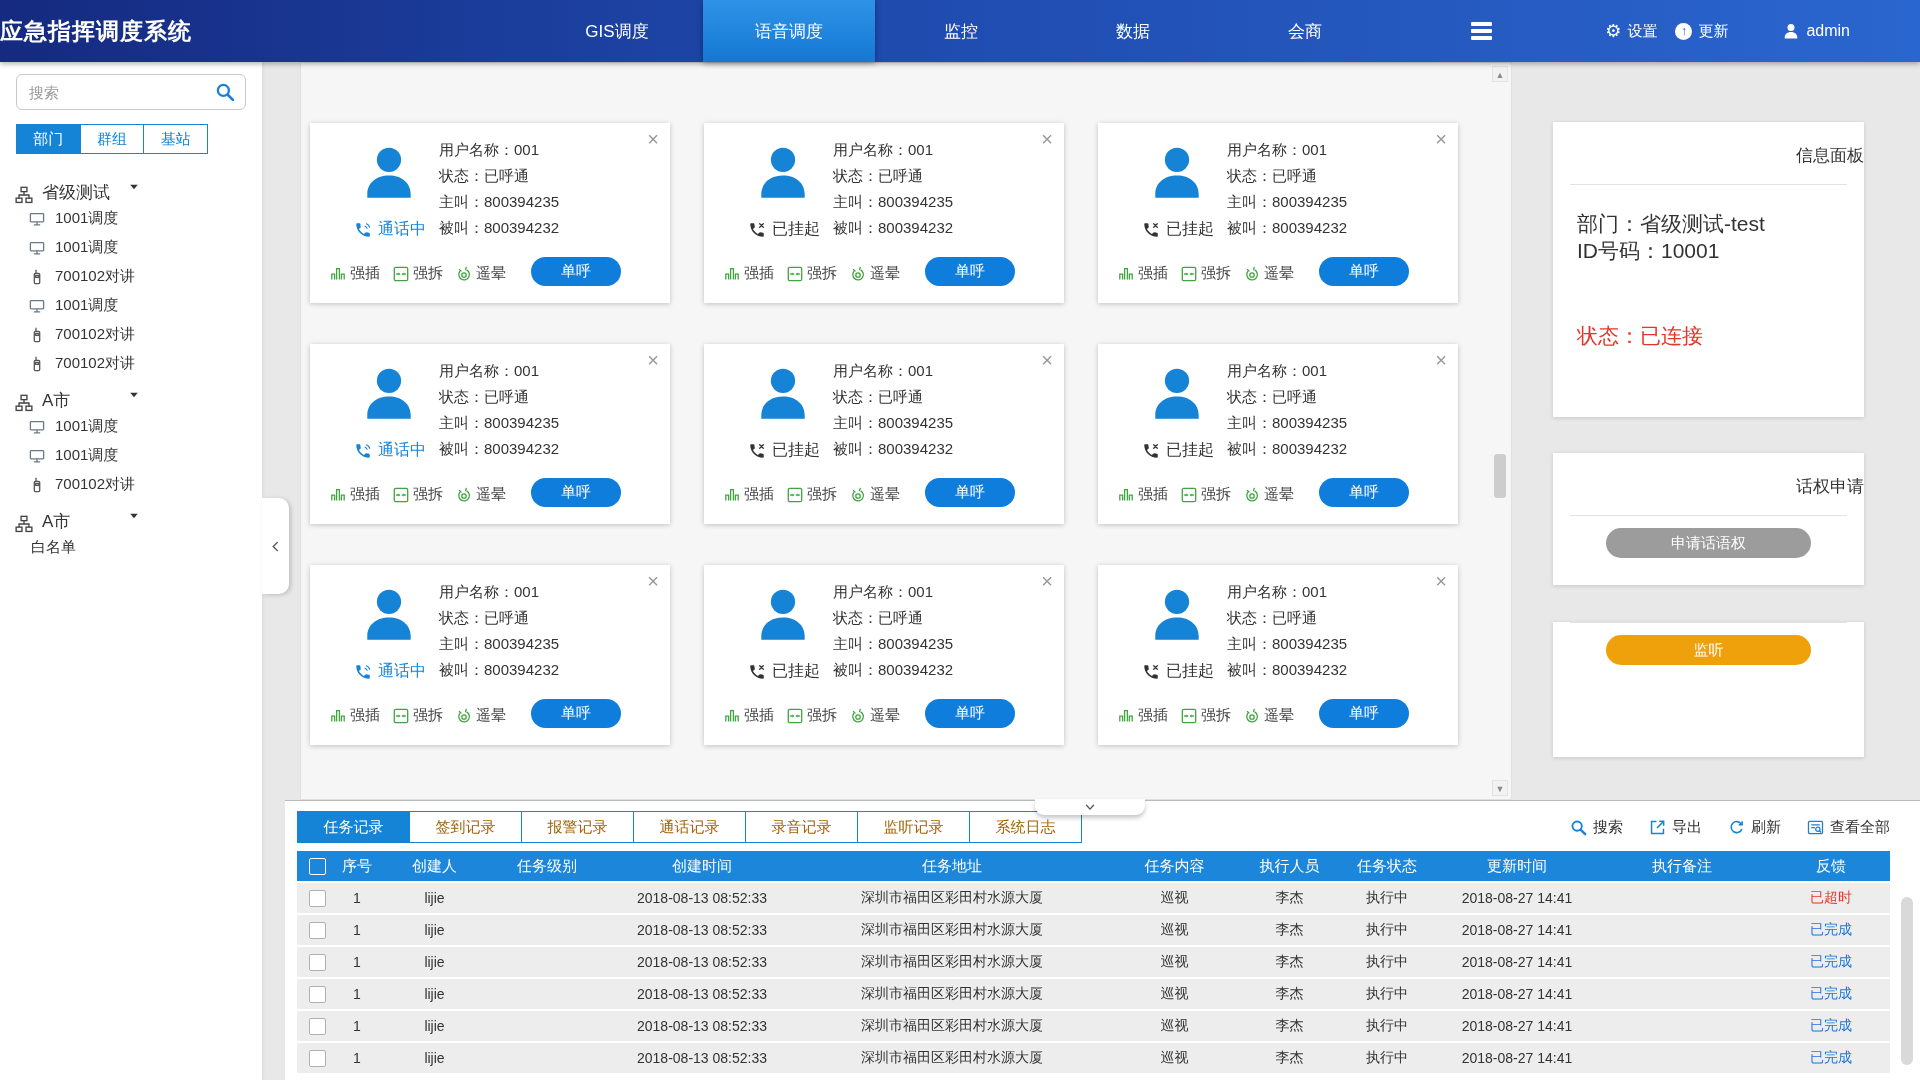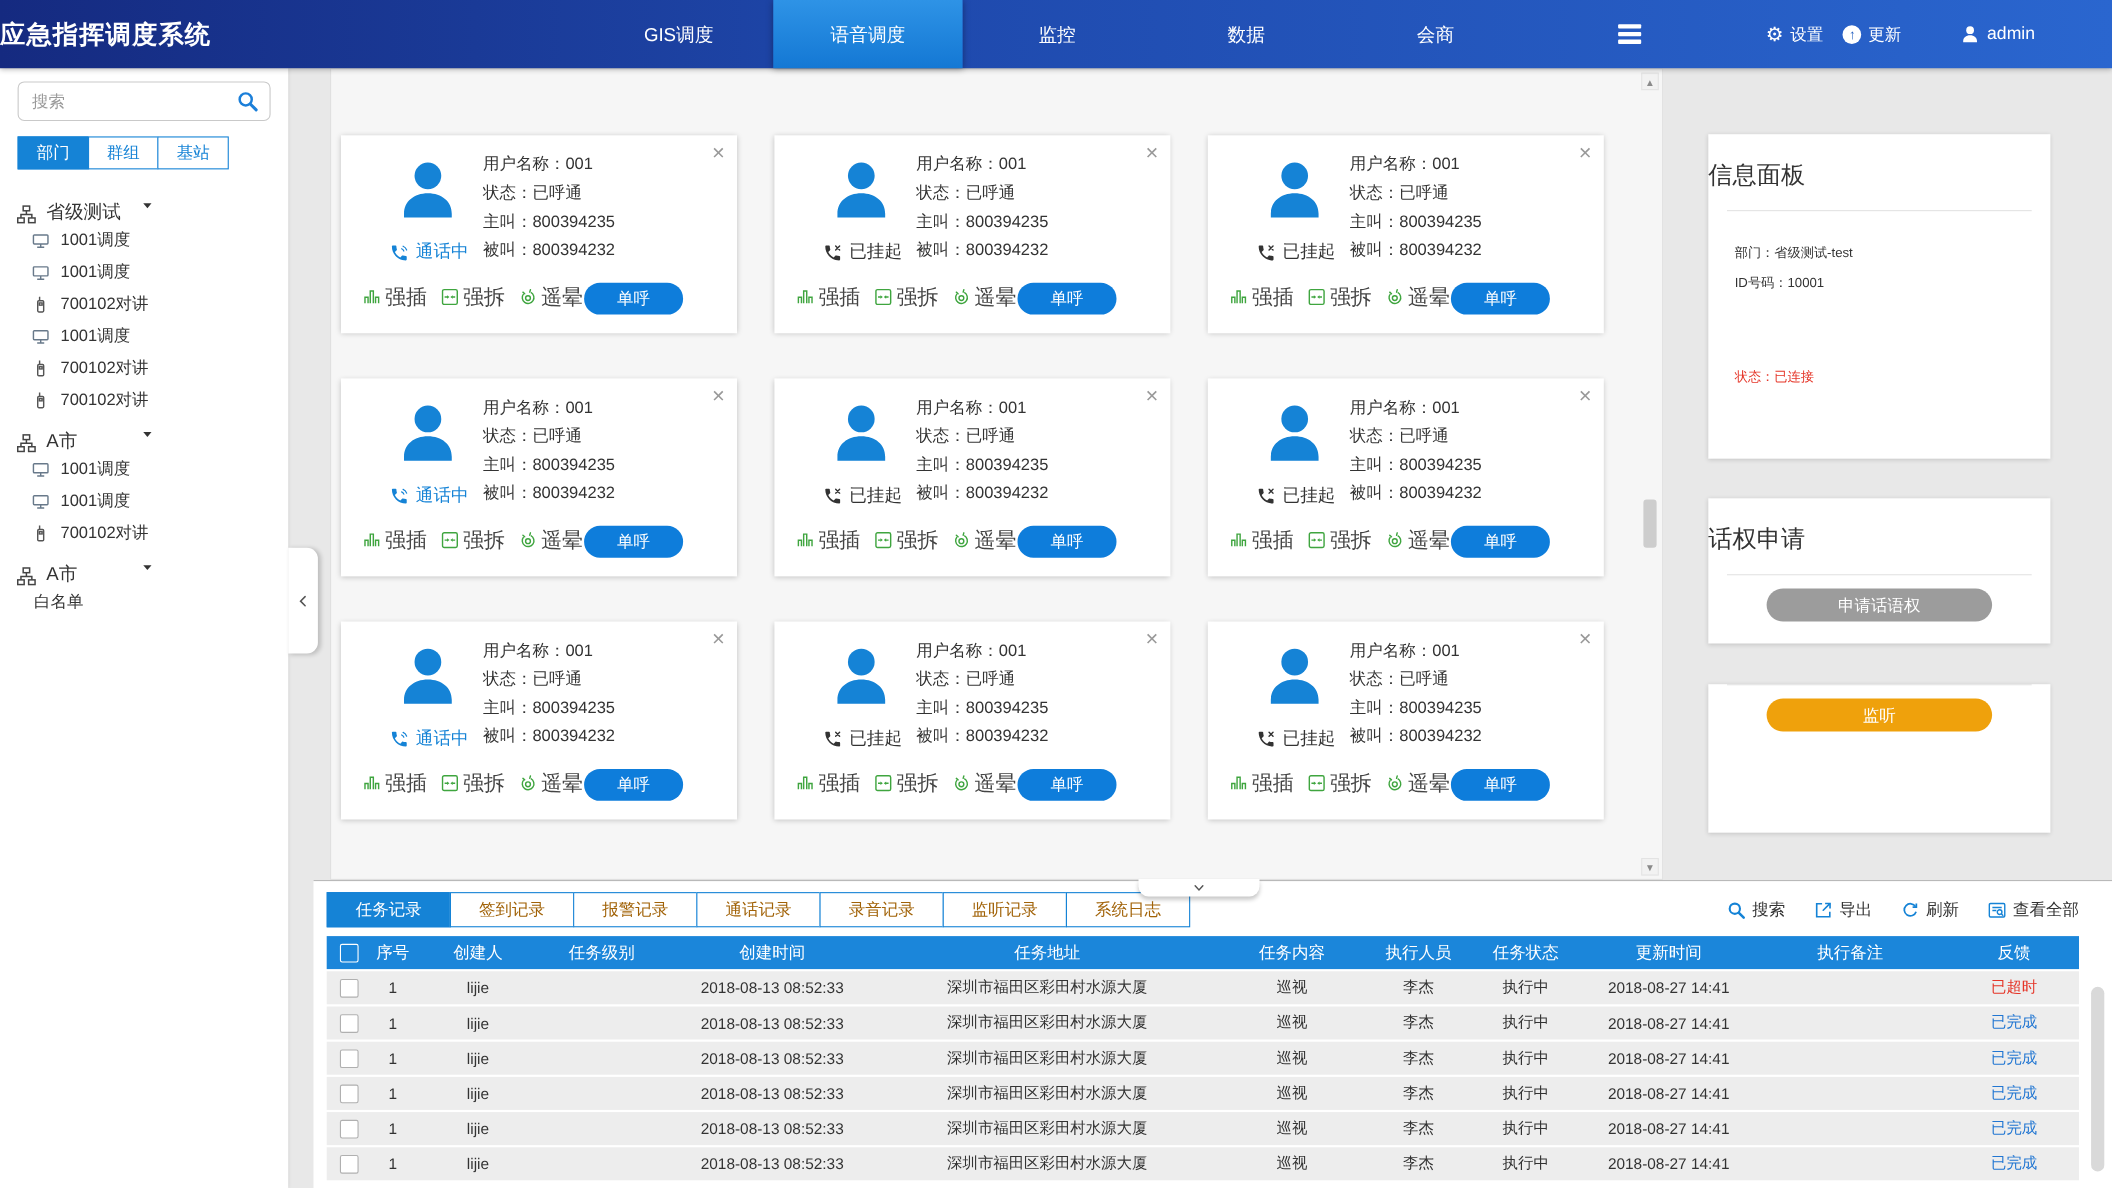--- a/index.html
+++ b/index.html
@@ -57,21 +57,21 @@
   .card .close{position:absolute;top:4px;right:11px;font-size:20px;color:#999;cursor:pointer;line-height:1.2}
   .card .avatar{position:absolute;left:48px;top:18px;width:62px;height:62px}
   .status{position:absolute;left:24px;top:96px;width:112px;display:flex;align-items:center;gap:6px;
     font-size:16px;justify-content:center}
   .status .ic{width:18px;height:18px}
   .status.talking{color:#1583d6}
   .status.held{color:#333}
   .info{position:absolute;left:129px;top:14px;font-size:15px;color:#333}
   .info-line{line-height:26px;white-space:nowrap}
   .actions{position:absolute;left:20px;bottom:20px;display:flex;align-items:center;gap:13px}
-  .action{display:flex;align-items:center;gap:4px;font-size:19px;color:#444;cursor:pointer;white-space:nowrap}
+  .action{display:flex;align-items:center;gap:4px;font-size:15px;color:#444;cursor:pointer;white-space:nowrap}
   .call-btn{position:absolute;right:49px;bottom:17px;width:90px;height:29px;border-radius:15px;
     background:#0e7ddb;color:#fff;font-size:15px;border:none;cursor:pointer;
     font-family:"Liberation Sans","DejaVu Sans",sans-serif}
 
   
   .v-scroll{position:absolute;top:3px;right:3px;bottom:3px;width:16px}
   .sc-btn{position:absolute;left:0;width:16px;height:16px;font-size:9px;color:#8a8a8a;text-align:center;
     line-height:16px;cursor:pointer;background:#f2f2f2;border:1px solid #e3e3e3;box-sizing:border-box}
   .sc-btn.up{top:0}.sc-btn.down{bottom:0}
   .sc-thumb{position:absolute;left:2px;width:12px;top:388px;height:44px;background:#cdcdcd;border-radius:3px;cursor:pointer}
@@ -80,23 +80,23 @@
   .collapse-bottom{position:absolute;left:1035px;top:799px;width:110px;height:16px;background:#fff;
     border-radius:0 0 9px 9px;box-shadow:0 3px 4px rgba(0,0,0,.22);z-index:5;display:flex;align-items:center;
     justify-content:center;color:#555;cursor:pointer}
 
   
   .right-col{position:absolute;left:1553px;top:122px;width:311px}
   .panel-card{background:#fff;box-shadow:0 1px 4px rgba(0,0,0,.15);position:relative;box-sizing:border-box}
   .panel-card.info-p{height:295px;margin-bottom:36px}
   .panel-card.floor-p{height:132px;margin-bottom:37px}
   .panel-card.mon-p{height:135px}
-  .panel-title{text-align:left;font-size:22px;padding-top:22px;color:#333}
+  .panel-title{text-align:right;font-size:17px;padding-top:22px;color:#333}
   .panel-divider{height:1px;background:#e3e3e3;margin:17px 17px 0}
-  .panel-lines{padding:25px 24px 0;font-size:12px}
+  .panel-lines{padding:25px 24px 0;font-size:21px}
   .panel-lines div{line-height:27px}
   .status-line{color:#e53528;margin-top:58px}
   .pill-btn{display:block;margin:12px auto 0;width:205px;height:30px;border-radius:16px;border:none;
     color:#fff;font-size:15px;cursor:pointer;font-family:"Liberation Sans","DejaVu Sans",sans-serif}
   .gray-btn{background:#9c9c9c}
   .orange-btn{background:#efa10c}
 
   
   .bottom-panel{position:absolute;left:285px;top:800px;right:0;bottom:0;background:#fff;border-top:1px solid #b9b9b9}
   .bottom-bar{display:flex;align-items:center;margin:10px 30px 0 12px}

